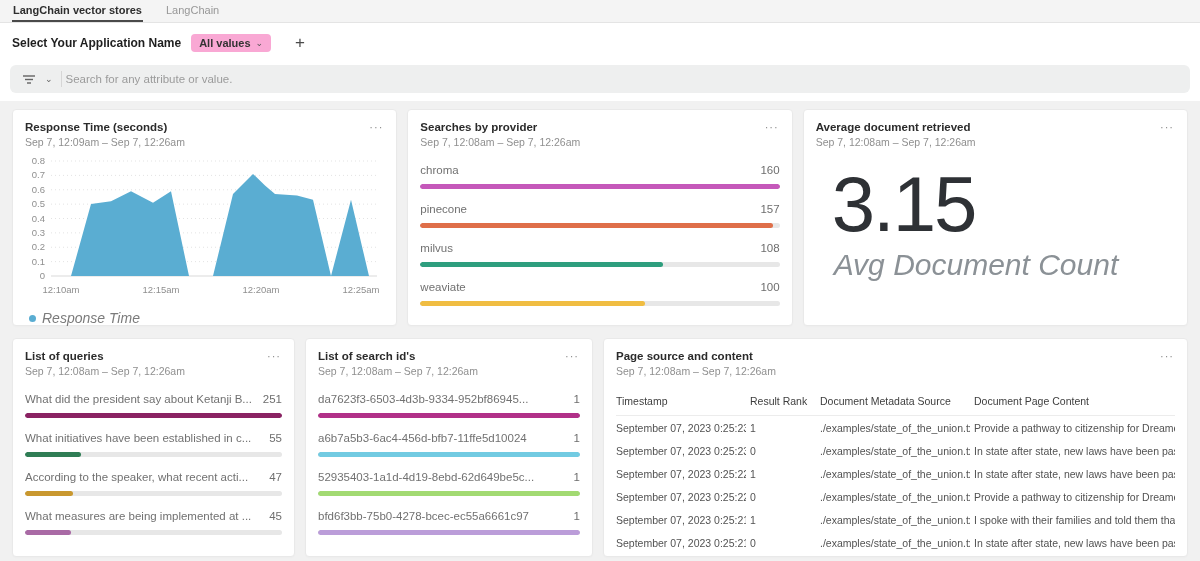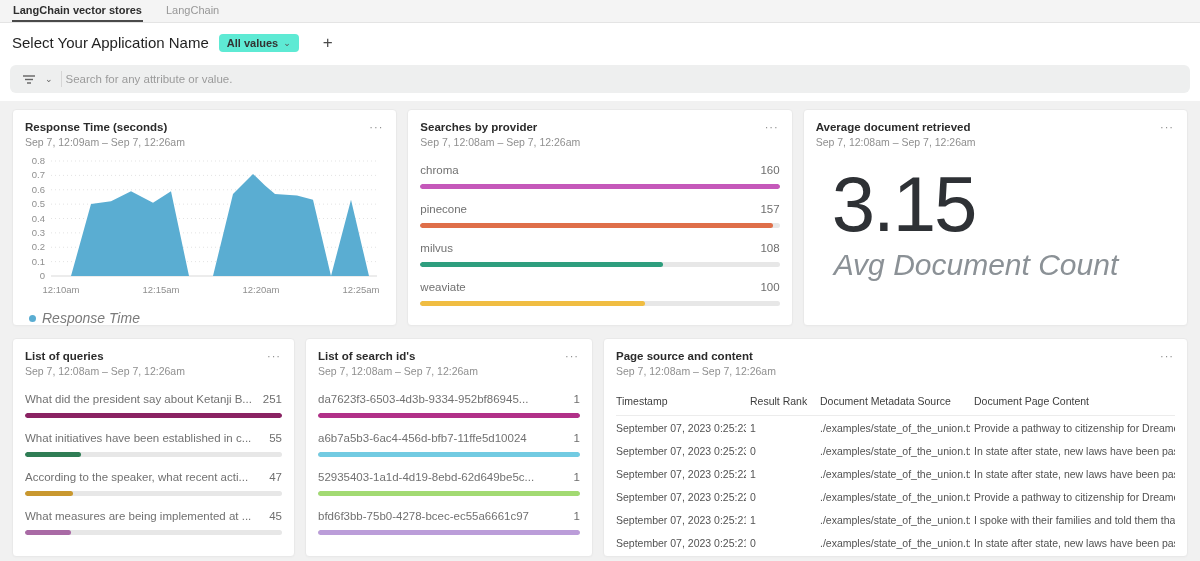--- a/index.html
+++ b/index.html
@@ -9,22 +9,22 @@
   
   .tabstrip { background:#f4f4f4; border-bottom:1px solid #e4e4e4;
     display:flex; align-items:flex-end; gap:22px; padding:0 12px; height:23px; }
   .tab { font-size:11px; color:#979797; padding:5px 1px 4px; cursor:pointer;
     border-bottom:2px solid transparent; white-space:nowrap; }
   .tab.active { color:#2e2e2e; font-weight:bold; border-bottom-color:#4a4a4a; }
 
   
   .selector-row { background:#ffffff; display:flex; align-items:center;
     gap:10px; padding:0 12px; height:39px; }
-  .selector-label { font-size:15px; font-weight:normal; color:#1f1f1f; }
-  .pill { background:#5eead4; border-radius:4px; font-size:11px; color:#333;
+  .selector-label { font-size:12px; font-weight:bold; color:#1f1f1f; }
+  .pill { background:#f9a8d4; border-radius:4px; font-size:11px; color:#333;
     font-weight:bold; padding:3px 8px; display:flex; align-items:center; gap:5px; cursor:pointer; }
   .pill .chev { font-size:9px; color:#555; font-weight:normal; }
   .plus-btn { font-size:17px; color:#4a4a4a; margin-left:14px; cursor:pointer;
     line-height:1; font-weight:300; }
 
   
   .search-wrap { background:#ffffff; padding:3px 10px 8px; }
   .search-bar { background:#eeefef; border-radius:6px; height:28px;
     display:flex; align-items:center; padding:0 8px; }
   .filter-icon { display:flex; align-items:center; padding:0 4px; cursor:pointer; }

